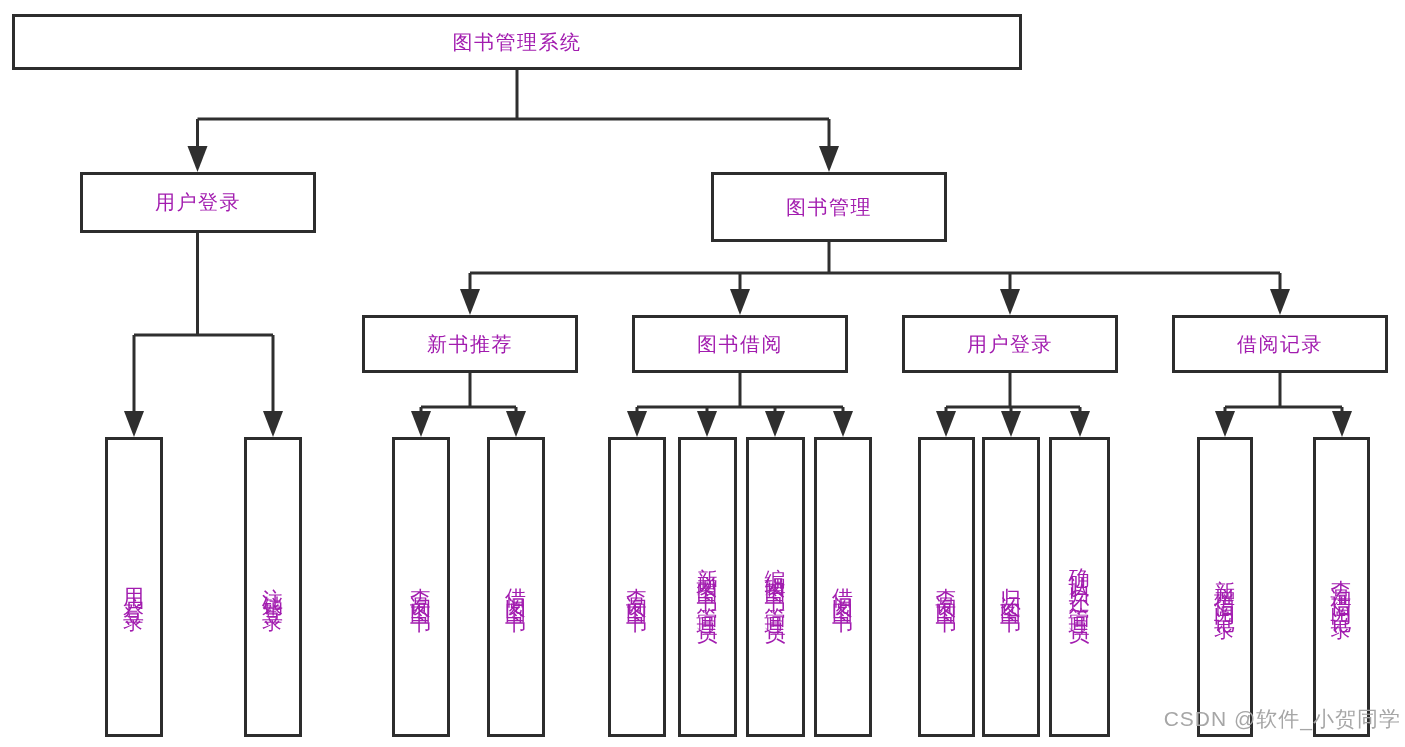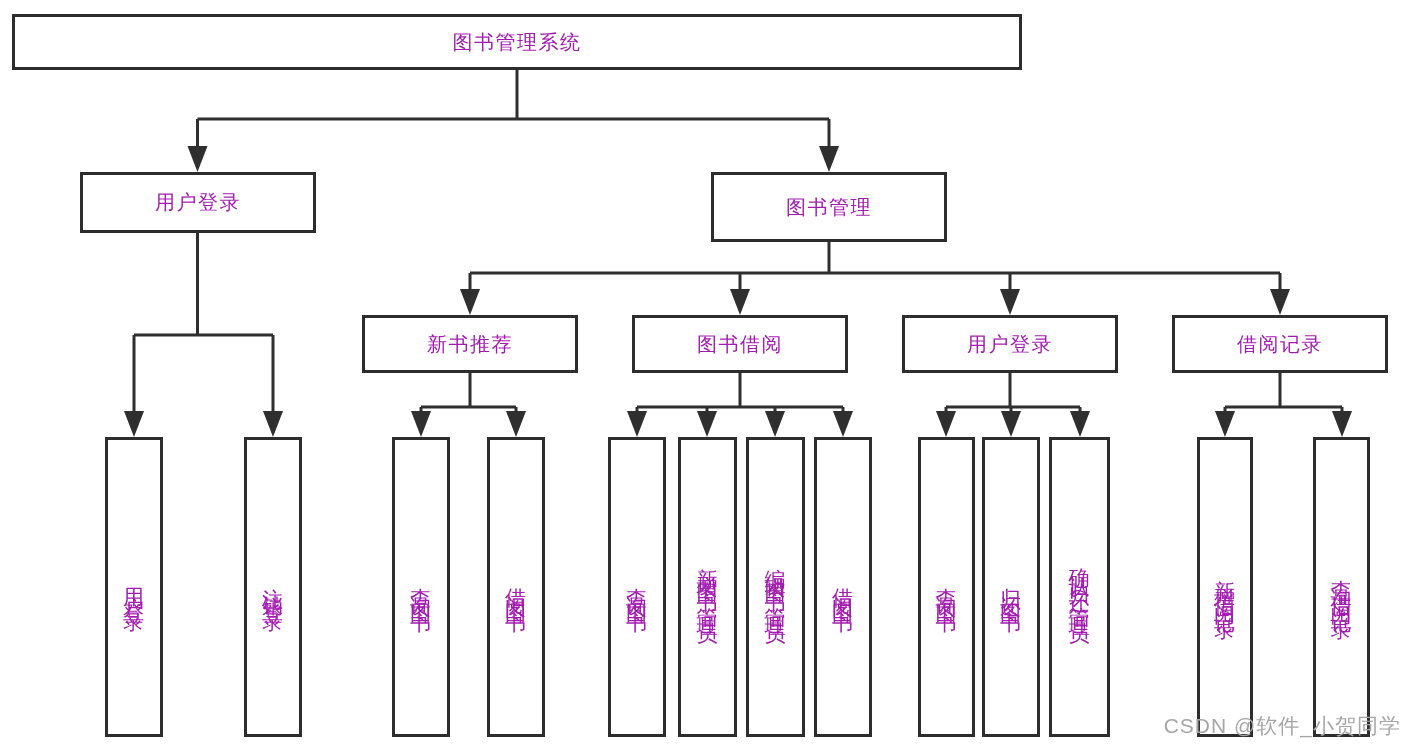--- a/index.html
+++ b/index.html
@@ -34,21 +34,21 @@
   .v-node {
     writing-mode: vertical-rl;
     font-size: 21px;
     letter-spacing: 8px;
     line-height: 1.1;
     text-align: center;
   }
   .watermark {
     position: absolute;
     right: 4px;
-    bottom: 7px;
+    bottom: 14px;
     font-size: 21px;
     letter-spacing: 1px;
     color: #a6a6a6;
     z-index: 5;
     white-space: nowrap;
   }
 </style>
 </head>
 <body>
 

